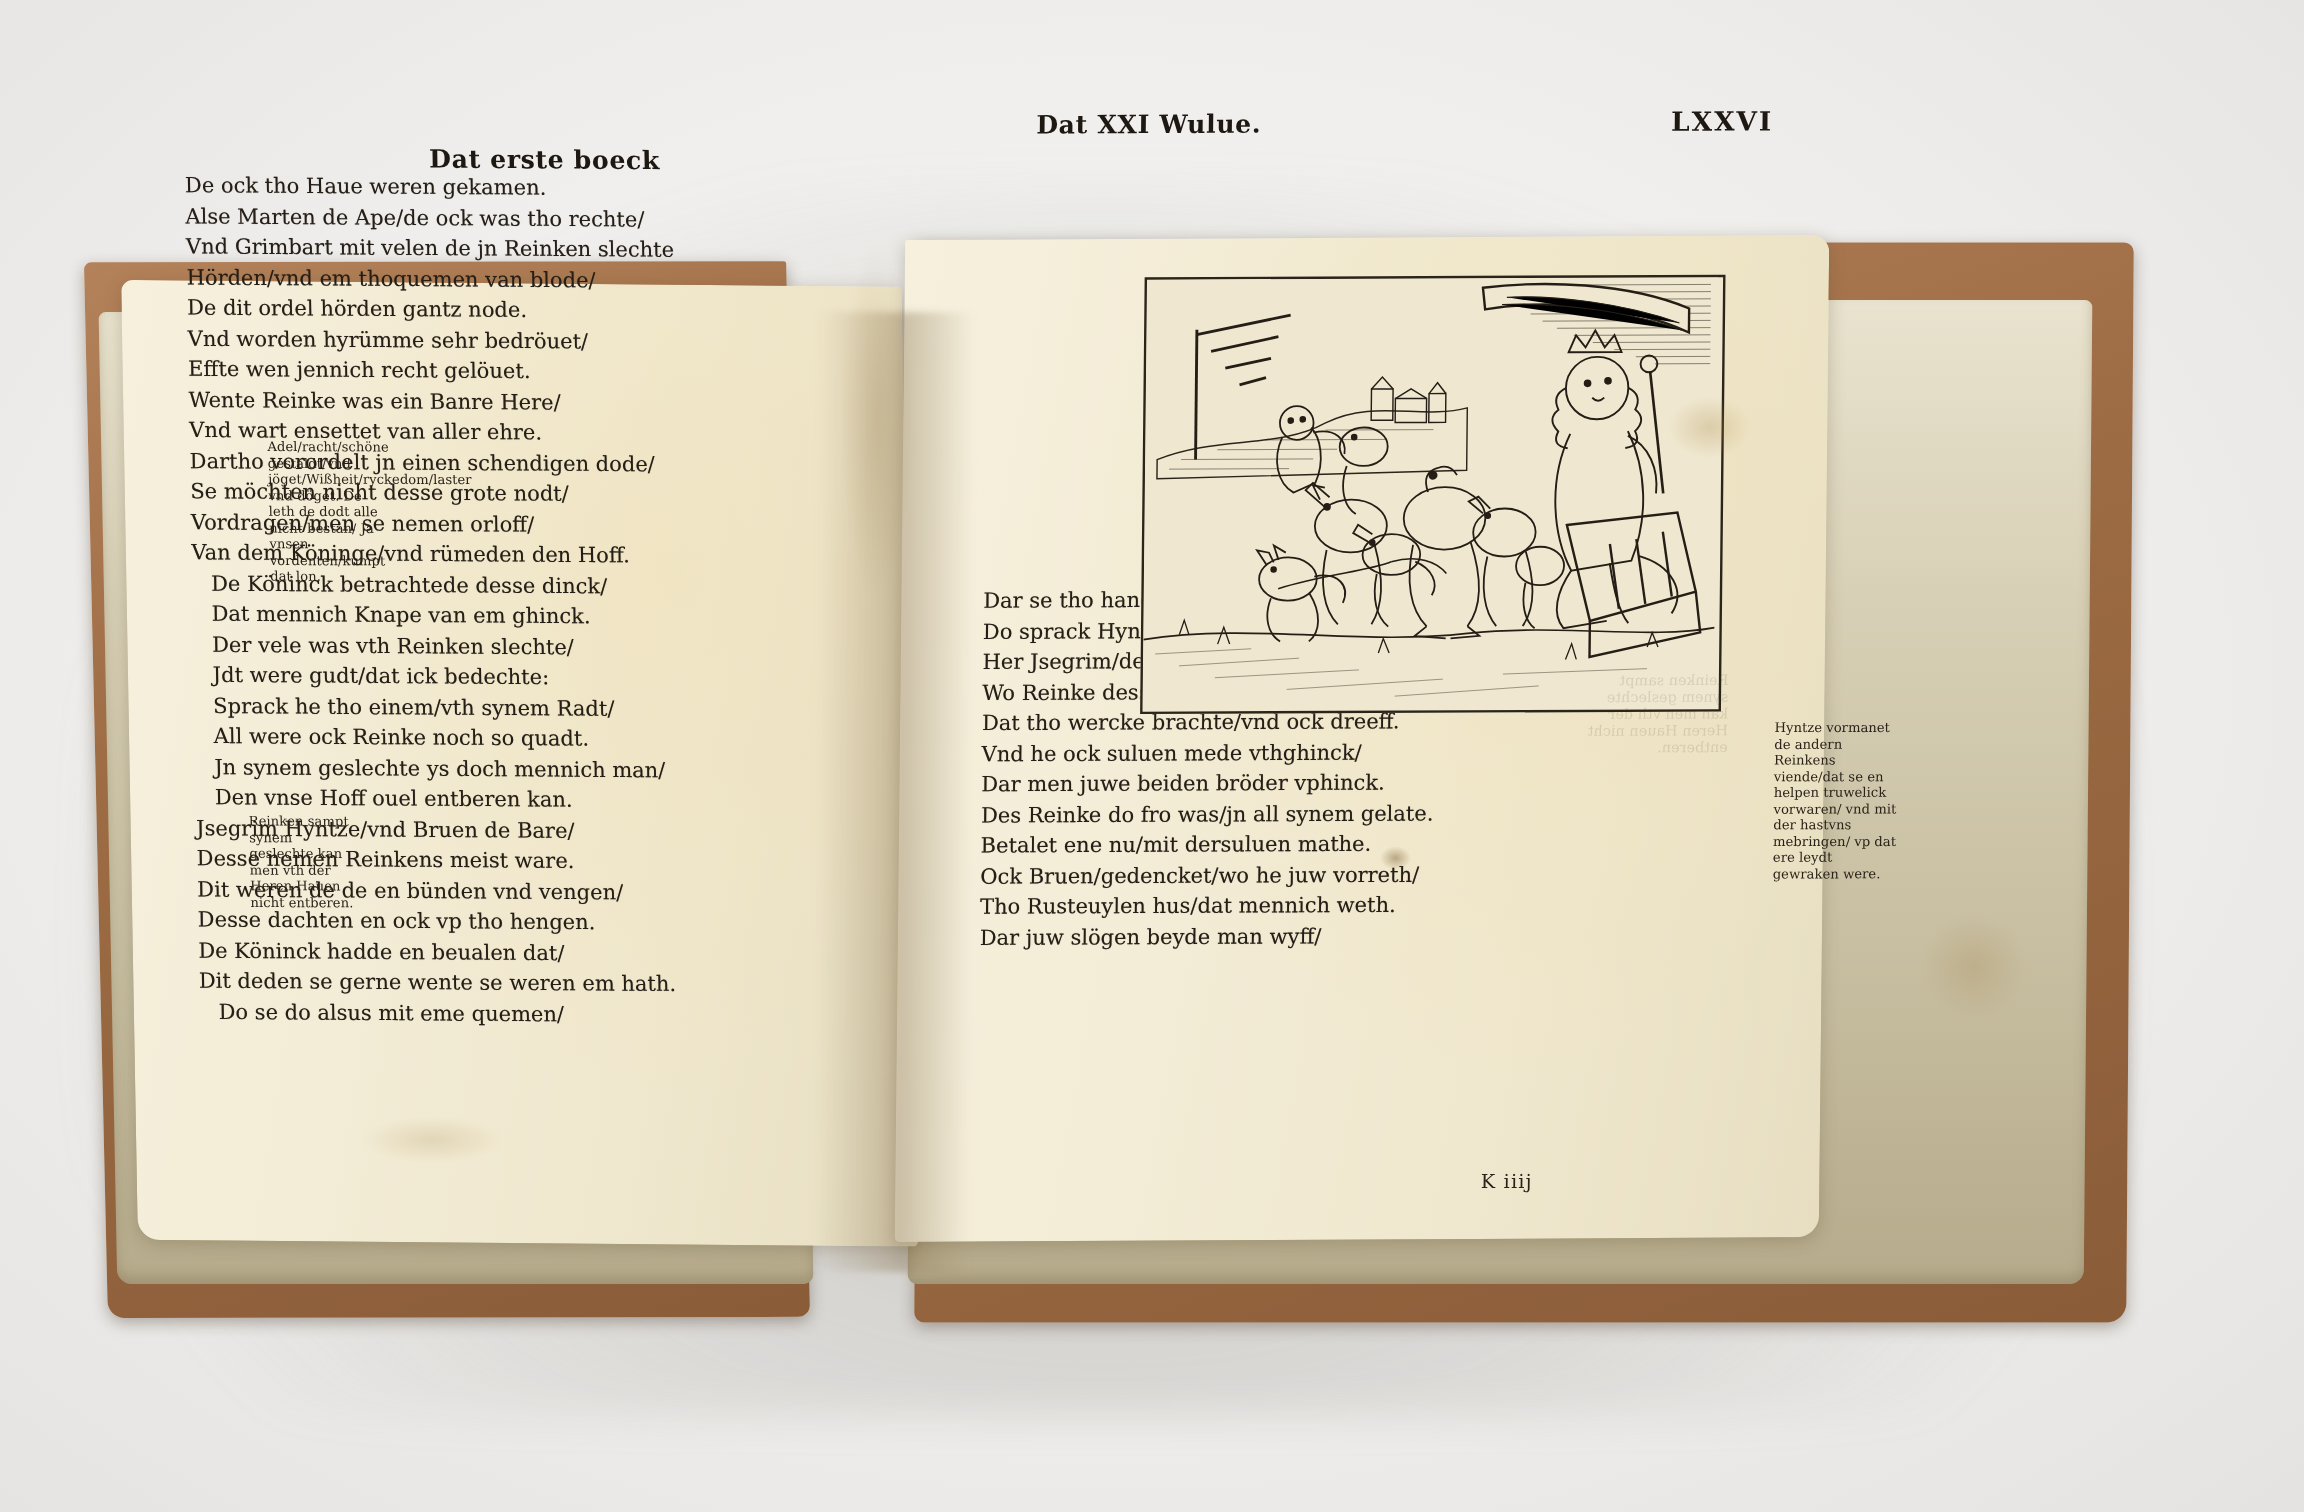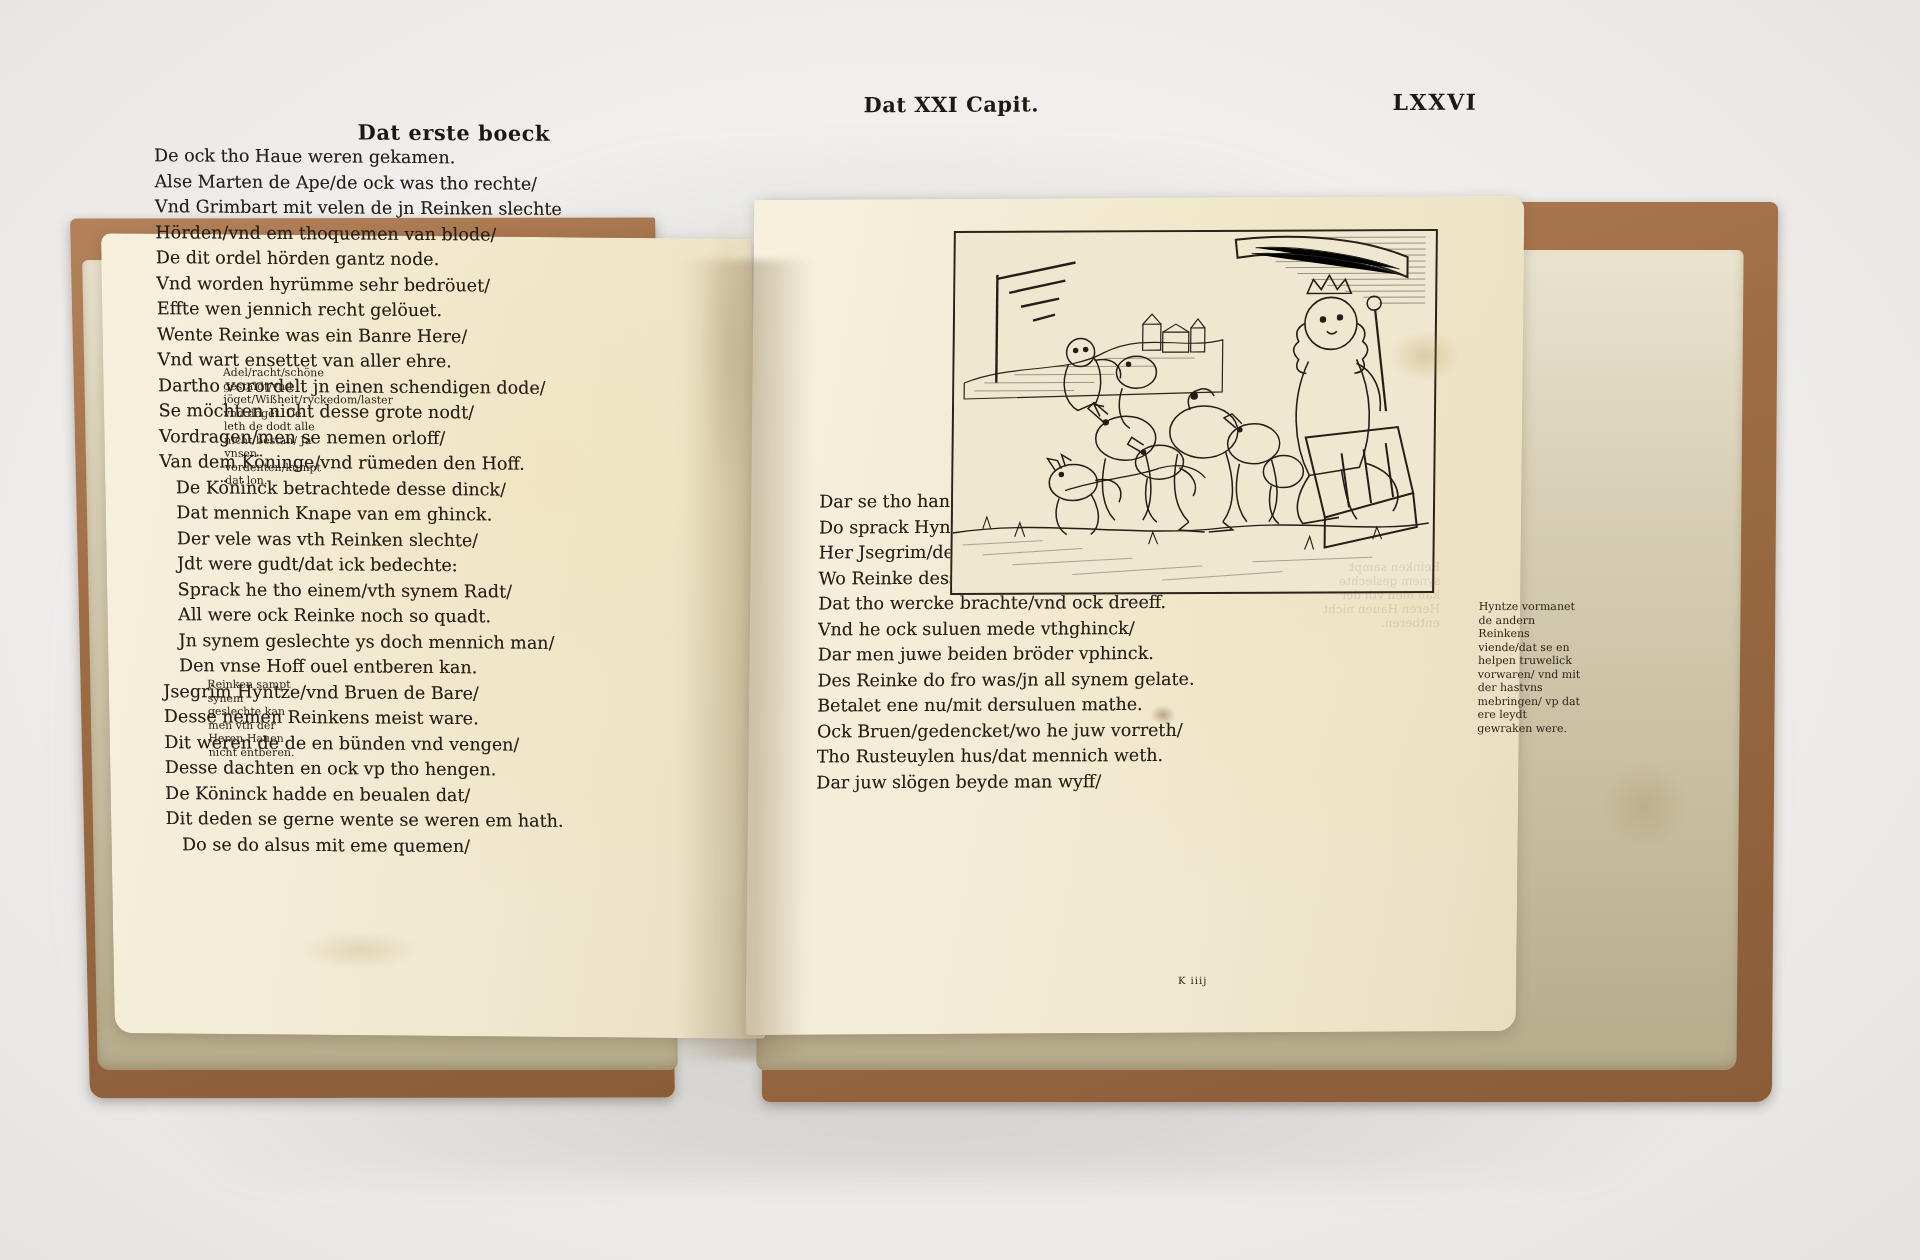--- a/index.html
+++ b/index.html
@@ -188,22 +188,22 @@
     width: 480px; height: 360px;
     transform: rotate(0.6deg) skewY(-0.85deg);
     border: 2px solid #2b241a;
     background: #efe7cf;
     overflow: hidden;
   }
   .woodcut-wrap svg { display: block; }
 
   .signature {
     position: absolute;
-    left: 1178px; top: 975px;
-    font-size: 10px;
+    left: 1234px; top: 975px;
+    font-size: 16px;
     letter-spacing: 1px;
     transform: rotate(0.6deg) skewY(-0.85deg);
     color: #2a2219;
   }
 
   
   .stain {
     position: absolute;
     border-radius: 50%;
     pointer-events: none;
@@ -277,21 +277,21 @@
         <li>Dit deden se gerne wente se weren em hath.</li>
         <li class="indent">Do se do alsus mit eme quemen/</li>
       </ul>
   </div>
 
   <div class="margin-note note-a">Adel/racht/schöne gestaldt/vnd jöget/Wißheit/ryckedom/laster vnd döget. De leth de dodt alle nicht bestan/ Ja vnsen vordenten/kumpt dat lon.</div>
   <div class="margin-note note-b">Reinken sampt synem geslechte kan men vth der Heren Hauen nicht entberen.</div>
 
   <div class="textblock right-content">
     <div class="head-line head-right">
-      <span>Dat XXI Capit.</span>
+      <span>Dat XXI Wulue.</span>
       <span class="folio">LXXVI</span>
     </div>
     <div style="height:372px"></div>
     <ul class="verse" id="right-verses">
         <li>Dar se tho handt de Galge vornemen.</li>
         <li>Do sprack Hyntze tho deme Wulue/</li>
         <li>Her Jsegrim/dencket nu an datsulue.</li>
         <li>Wo Reinke desse quade listige deeff/</li>
         <li>Dat tho wercke brachte/vnd ock dreeff.</li>
         <li>Vnd he ock suluen mede vthghinck/</li>

